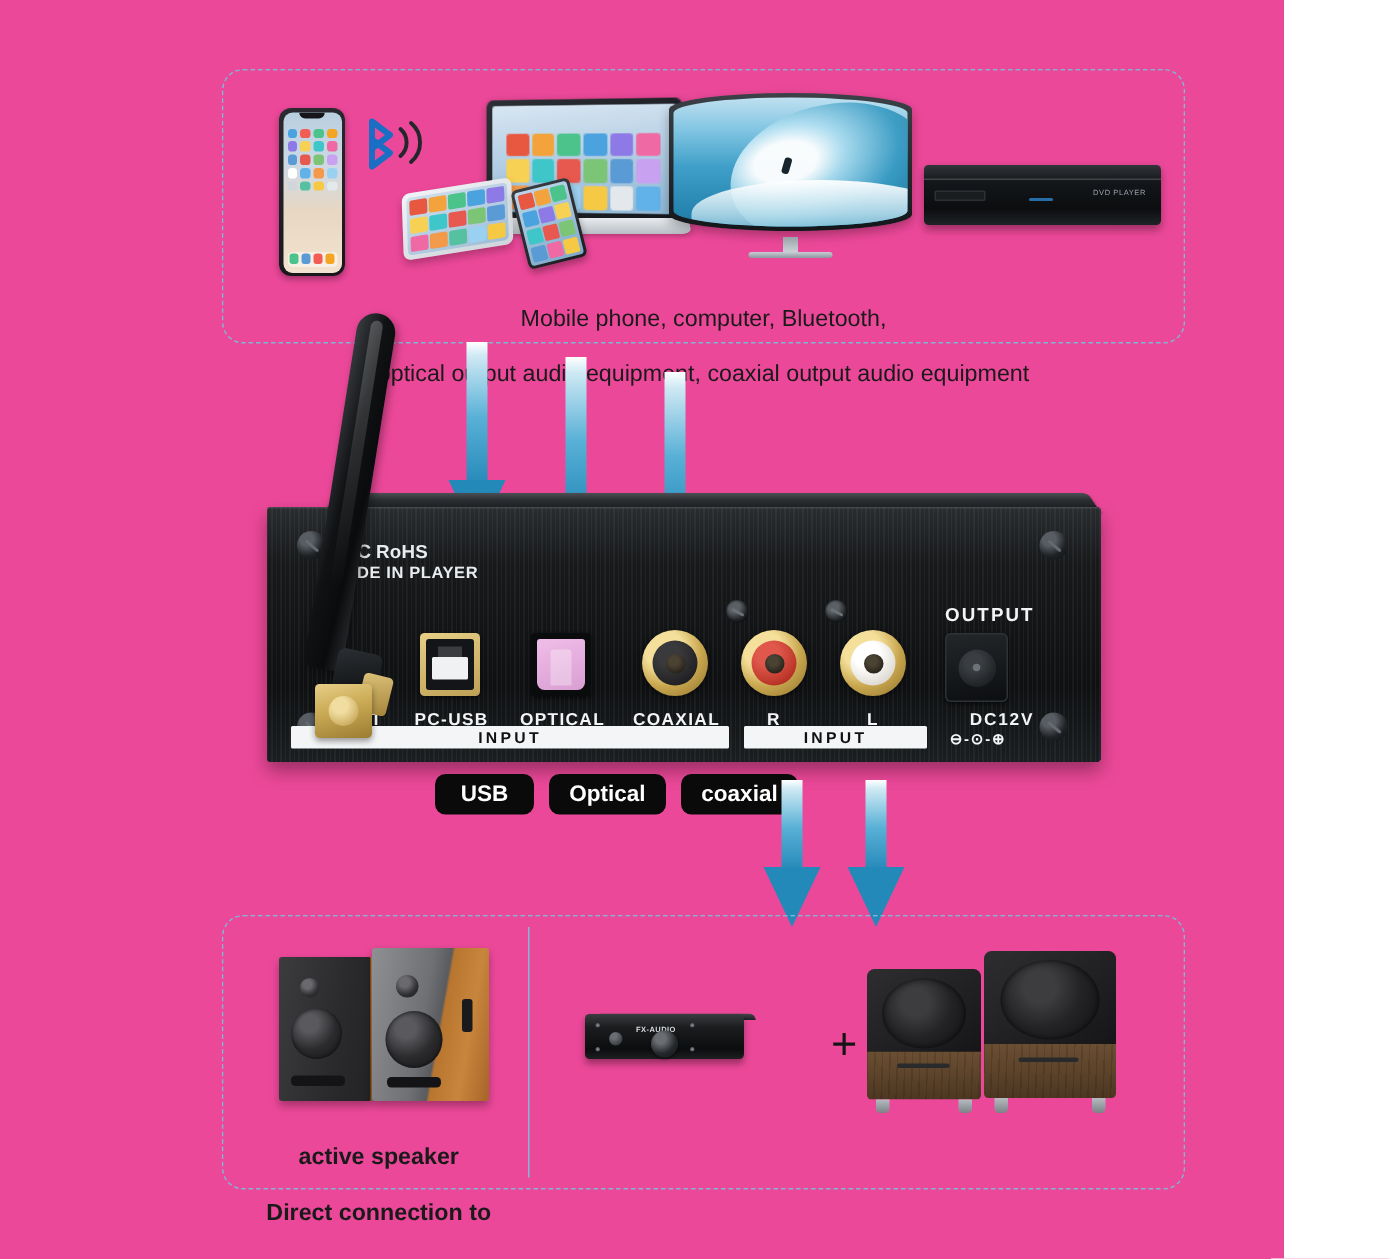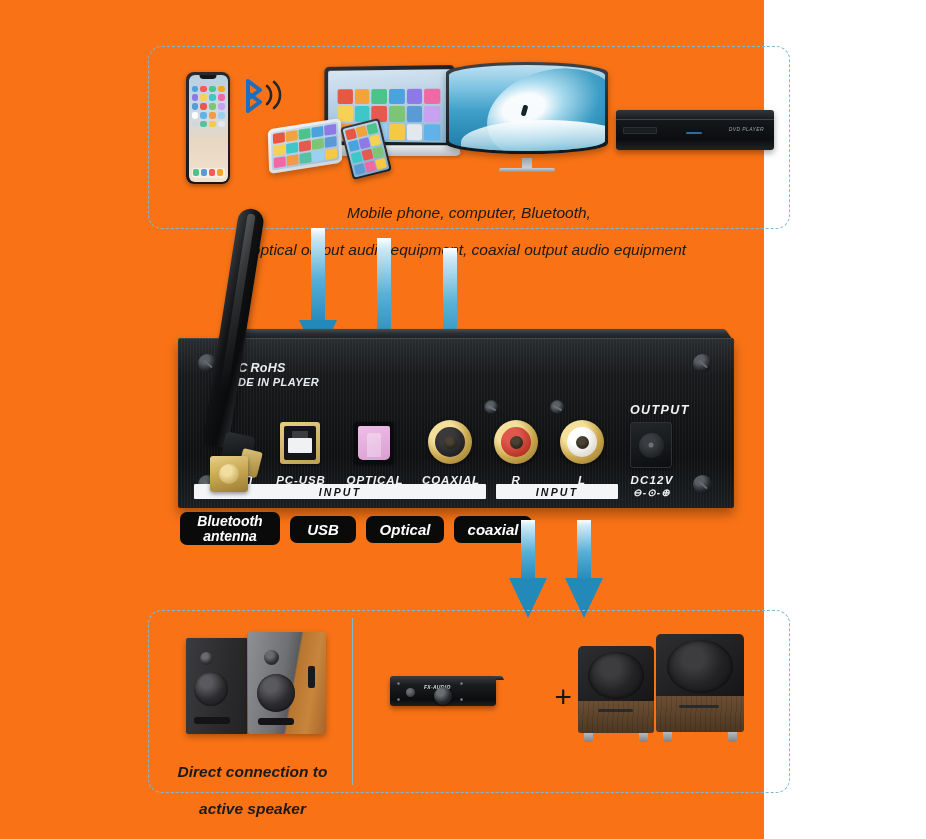--- a/index.html
+++ b/index.html
@@ -3,21 +3,21 @@
 <meta charset="utf-8">
 <title>Audio Amplifier Connection Diagram</title>
 <style>
   * { box-sizing: border-box; margin: 0; padding: 0; }
   html, body {
     width: 926px; height: 839px;
     background: #ffffff;
     font-family: "Liberation Sans", sans-serif;
     overflow: hidden;
   }
-  #stage { position: relative; width: 764px; height: 839px; background: #f97316; font-style: italic; }
+  #stage { position: relative; width: 856px; height: 839px; background: #ec4899; }
 
   
   .dash-panel {
     position: absolute;
     border: 1.4px dashed #7fb8d4;
     border-radius: 14px;
     background: transparent;
   }
   #top-panel    { left: 148px; top: 46px;  width: 642px; height: 183px; }
   #bottom-panel { left: 148px; top: 610px; width: 642px; height: 183px; }
@@ -674,21 +674,21 @@
       <div class="rca" style="left:382px; top:82px;">
         <div class="rca-mid" style="background:radial-gradient(circle at 36% 30%,#ffffff 0 30%,#cdc7ba 100%);">
             <div class="rca-hole"></div>
           </div>
       </div>
 
       <div class="power-label" style="left:452px; top:65px;">OUTPUT</div>
       <div class="dc-jack" style="left:452px; top:84px;">
           <div class="dc-hole"></div>
         </div>
-      <div class="dc-label" style="left:446px; top:136px; width:56px;">DC12V</div>
+      <div class="dc-label" style="left:462px; top:136px; width:56px;">DC12V</div>
       <div class="dc-label" style="left:446px; top:149px; width:56px; font-size:10px;">⊖-⊙-⊕</div>
 
       <div class="port-label" style="left:38px;  top:136px; width:52px;">ANT</div>
       <div class="port-label" style="left:88px;  top:136px; width:70px;">PC-USB</div>
       <div class="port-label" style="left:160px; top:136px; width:74px;">OPTICAL</div>
       <div class="port-label" style="left:234px; top:136px; width:78px;">COAXIAL</div>
       <div class="port-label" style="left:312px; top:136px; width:52px;">R</div>
       <div class="port-label" style="left:378px; top:136px; width:52px;">L</div>
 
       <div class="io-bar" style="left:16px;  bottom:9px; width:292px;">INPUT</div>
@@ -696,22 +696,20 @@
     </div>
   </div>
 
   <div id="antenna">
     <div class="ant-rod"></div>
     <div class="ant-knuckle"></div>
     <div class="ant-sma2"></div>
     <div class="ant-sma"></div>
   </div>
 
-  <div class="tag" id="tag-bt">Bluetooth
-antenna</div>
   <div class="tag" id="tag-usb">USB</div>
   <div class="tag" id="tag-opt">Optical</div>
   <div class="tag" id="tag-coax">coaxial</div>
 
   <div class="arrow" id="arrow4">
       <div class="shaft"></div>
       <div class="head"></div>
     </div>
   <div class="arrow" id="arrow5">
       <div class="shaft"></div>
@@ -730,22 +728,22 @@
     </div>
     <div class="spk spk-b">
       <div class="tweet" style="left:16px; top:18px; width:15px; height:15px;"></div>
       <div class="drv" style="left:9px;  top:42px; width:38px; height:38px;"></div>
       <div class="port-slot" style="left:10px; bottom:9px; width:36px;"></div>
       <div style="position:absolute; right:11px; top:34px; width:7px; height:22px; background:#1a1a1c; border-radius:2px;"></div>
     </div>
   </div>
 
   <div class="caption" id="bottom-caption-left">
+    <div>active speaker</div>
     <div>Direct connection to</div>
-    <div>active speaker</div>
   </div>
 
   <div class="dev" id="combo-amp">
     <div class="ca-top"></div>
     <div class="ca-body">
       <div class="ca-brand">FX-AUDIO</div>
       <div class="ca-knob"></div>
       <div class="ca-dot" style="left:7px; top:6px;"></div>
       <div class="ca-dot" style="left:7px; bottom:5px;"></div>
       <div class="ca-dot" style="left:70px; top:6px;"></div>

